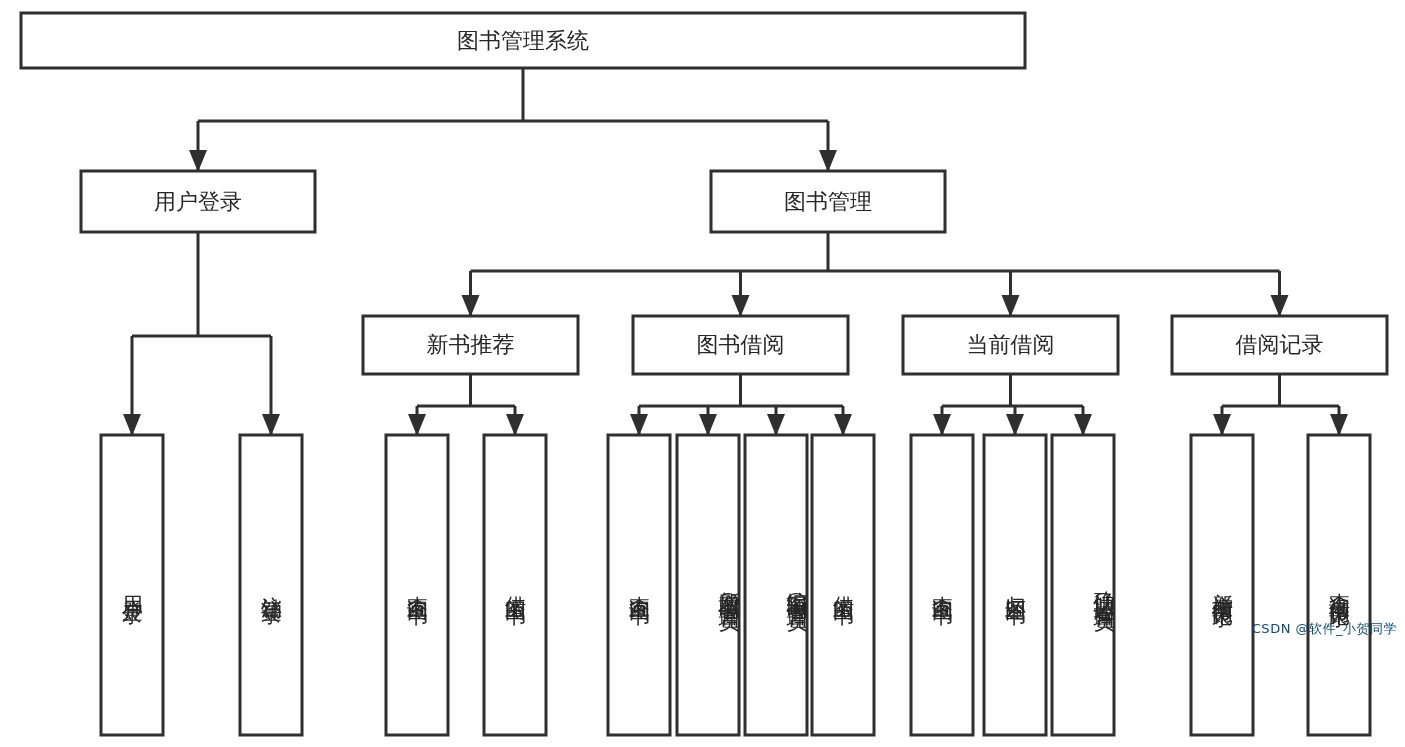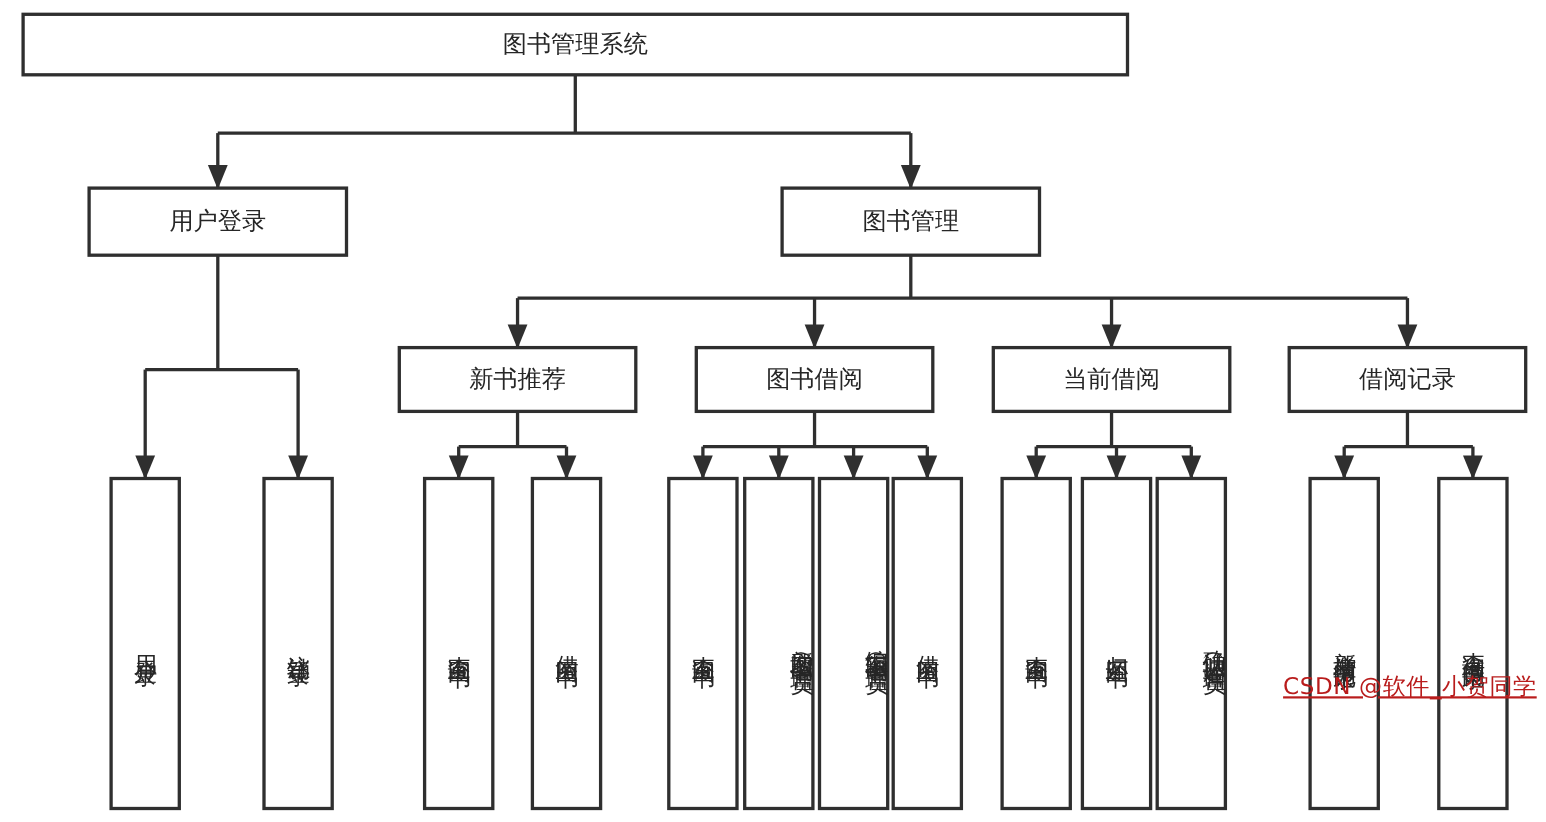--- a/index.html
+++ b/index.html
@@ -61,25 +61,24 @@
     color: #262626;
     white-space: nowrap;
     pointer-events: none;
     text-align: center;
   }
   .watermark {
     position: absolute;
     right: 8px;
     bottom: 6px;
     font-family: "DejaVu Sans", "Liberation Sans", sans-serif;
-    font-size: 21px;
-    color: #b91c1c;
+    font-size: 13px;
+    color: #0c4a6e;
     letter-spacing: 0.5px;
     user-select: none;
-    text-decoration: underline;
   }
 </style>
 </head>
 <body>
 
 <div id="diagram-root">
   <svg id="diagram-canvas" viewBox="0 0 1405 747">
     <g id="edge-layer">
         <line x1="523" y1="68" x2="523" y2="121" class="connector-line"></line>
         <line x1="198" y1="121" x2="828" y2="121" class="connector-line"></line>

